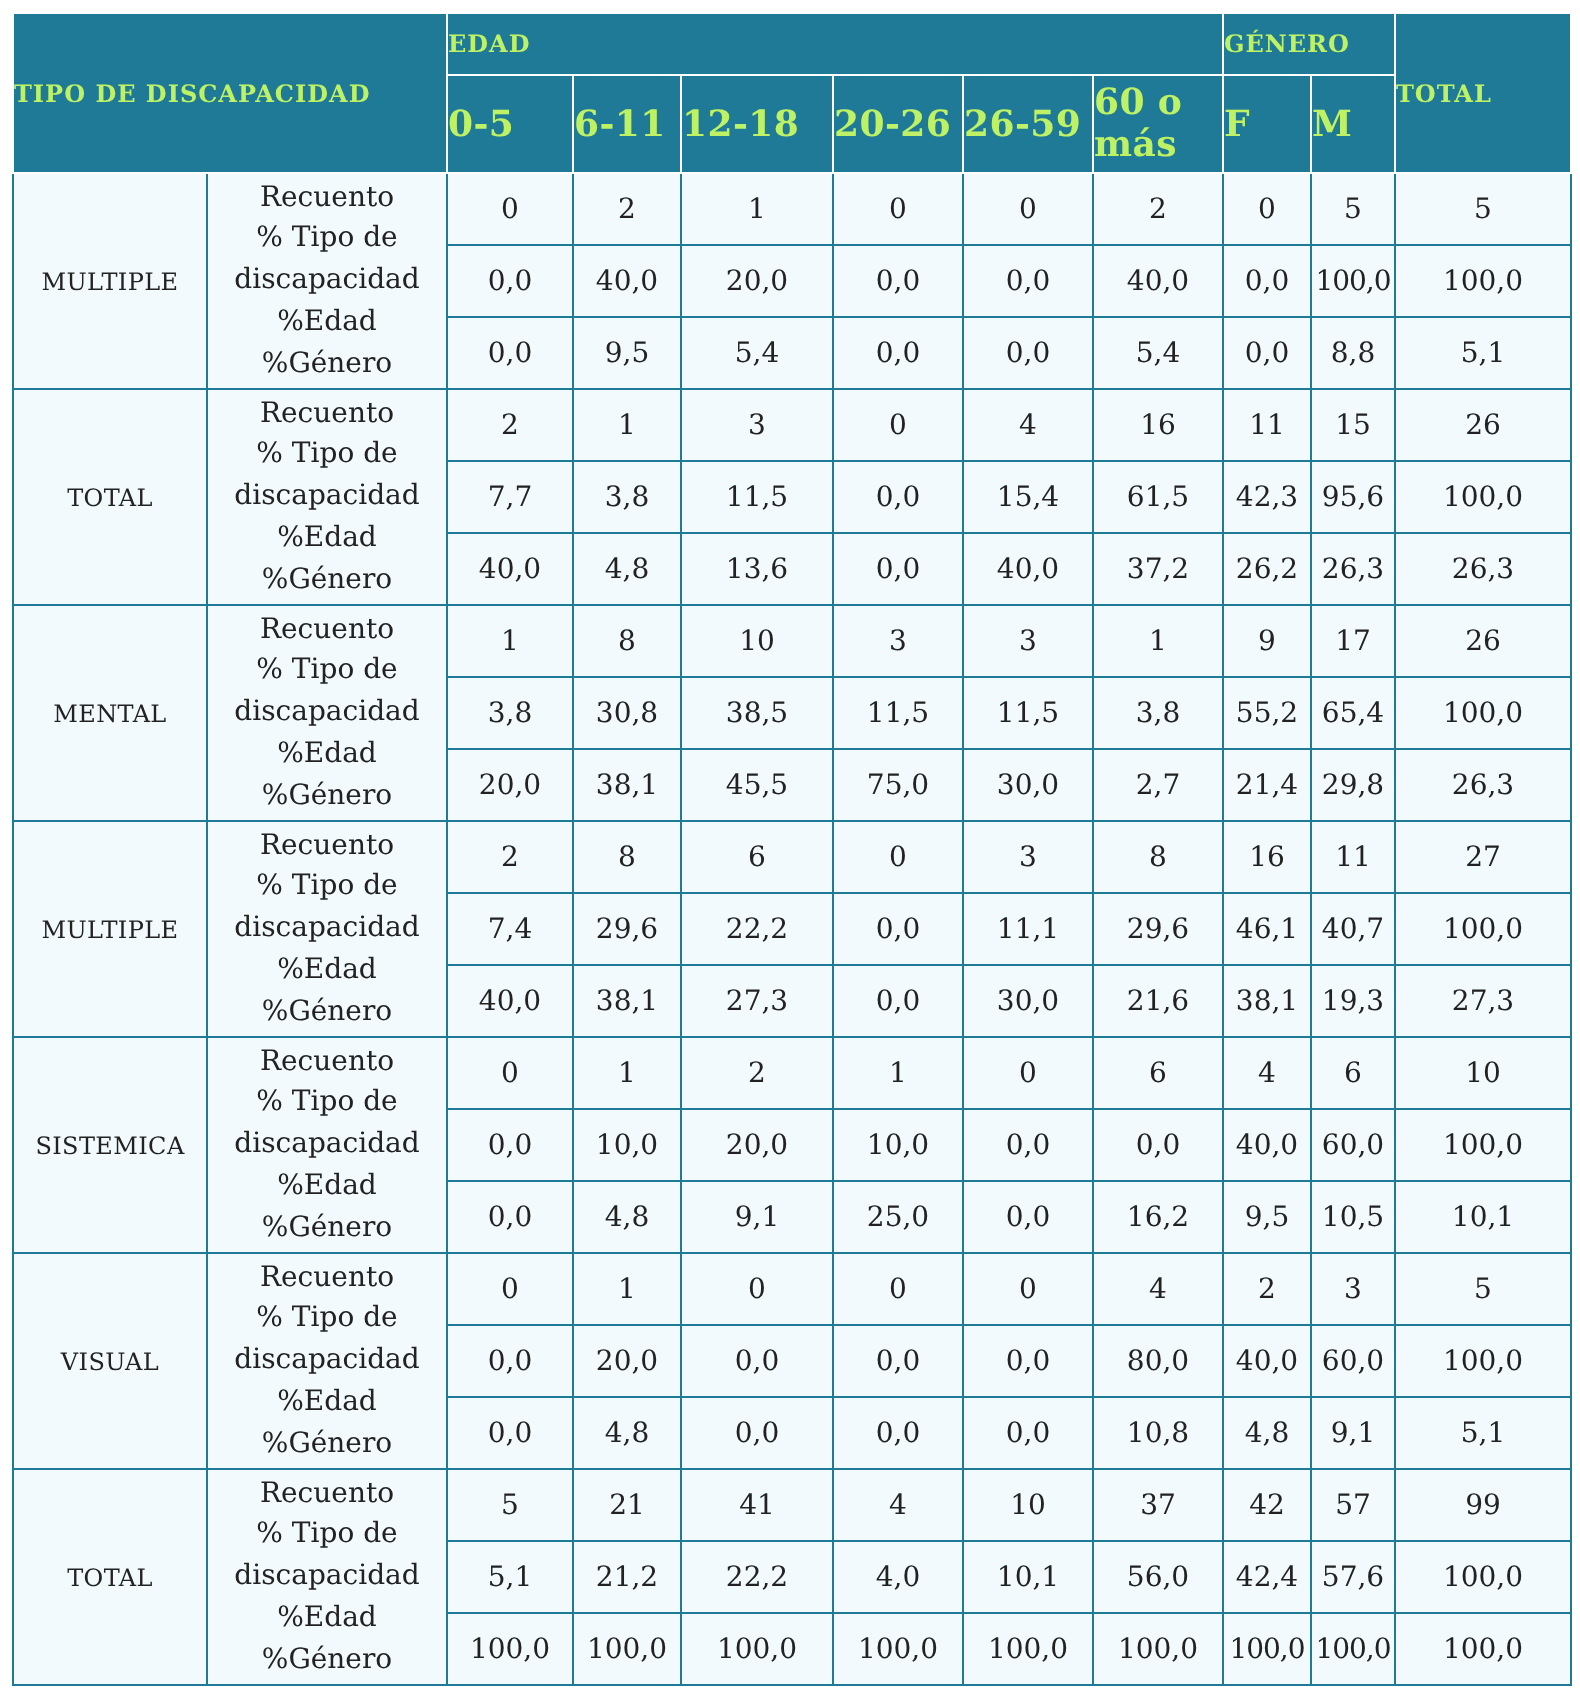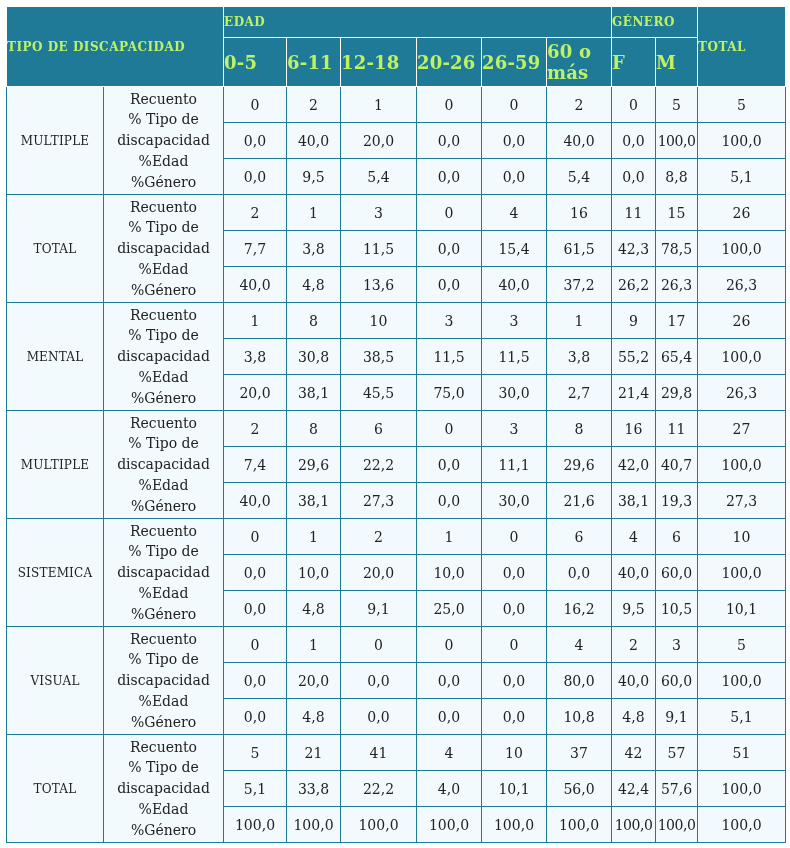--- a/index.html
+++ b/index.html
@@ -136,21 +136,21 @@
         <td class="num">26</td>
       </tr>
       <tr>
         <td class="num">7,7</td>
         <td class="num">3,8</td>
         <td class="num">11,5</td>
         <td class="num">0,0</td>
         <td class="num">15,4</td>
         <td class="num">61,5</td>
         <td class="num">42,3</td>
-        <td class="num">78,5</td>
+        <td class="num">95,6</td>
         <td class="num">100,0</td>
       </tr>
       <tr>
         <td class="num">40,0</td>
         <td class="num">4,8</td>
         <td class="num">13,6</td>
         <td class="num">0,0</td>
         <td class="num">40,0</td>
         <td class="num">37,2</td>
         <td class="num">26,2</td>
@@ -217,21 +217,21 @@
         <td class="num">11</td>
         <td class="num">27</td>
       </tr>
       <tr>
         <td class="num">7,4</td>
         <td class="num">29,6</td>
         <td class="num">22,2</td>
         <td class="num">0,0</td>
         <td class="num">11,1</td>
         <td class="num">29,6</td>
-        <td class="num">42,0</td>
+        <td class="num">46,1</td>
         <td class="num">40,7</td>
         <td class="num">100,0</td>
       </tr>
       <tr>
         <td class="num">40,0</td>
         <td class="num">38,1</td>
         <td class="num">27,3</td>
         <td class="num">0,0</td>
         <td class="num">30,0</td>
         <td class="num">21,6</td>
@@ -331,25 +331,25 @@
           <div>%Género</div>
         </td>
         <td class="num">5</td>
         <td class="num">21</td>
         <td class="num">41</td>
         <td class="num">4</td>
         <td class="num">10</td>
         <td class="num">37</td>
         <td class="num">42</td>
         <td class="num">57</td>
-        <td class="num">51</td>
+        <td class="num">99</td>
       </tr>
       <tr>
         <td class="num">5,1</td>
-        <td class="num">33,8</td>
+        <td class="num">21,2</td>
         <td class="num">22,2</td>
         <td class="num">4,0</td>
         <td class="num">10,1</td>
         <td class="num">56,0</td>
         <td class="num">42,4</td>
         <td class="num">57,6</td>
         <td class="num">100,0</td>
       </tr>
       <tr>
         <td class="num">100,0</td>

